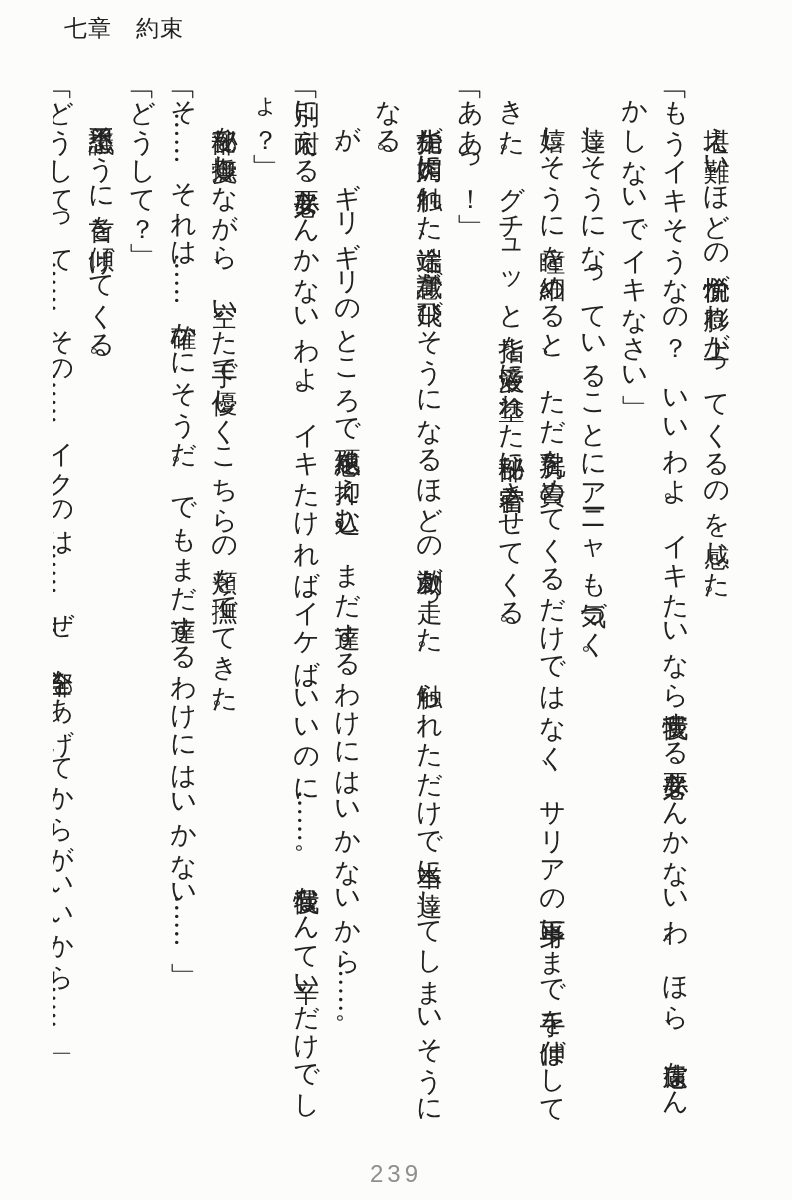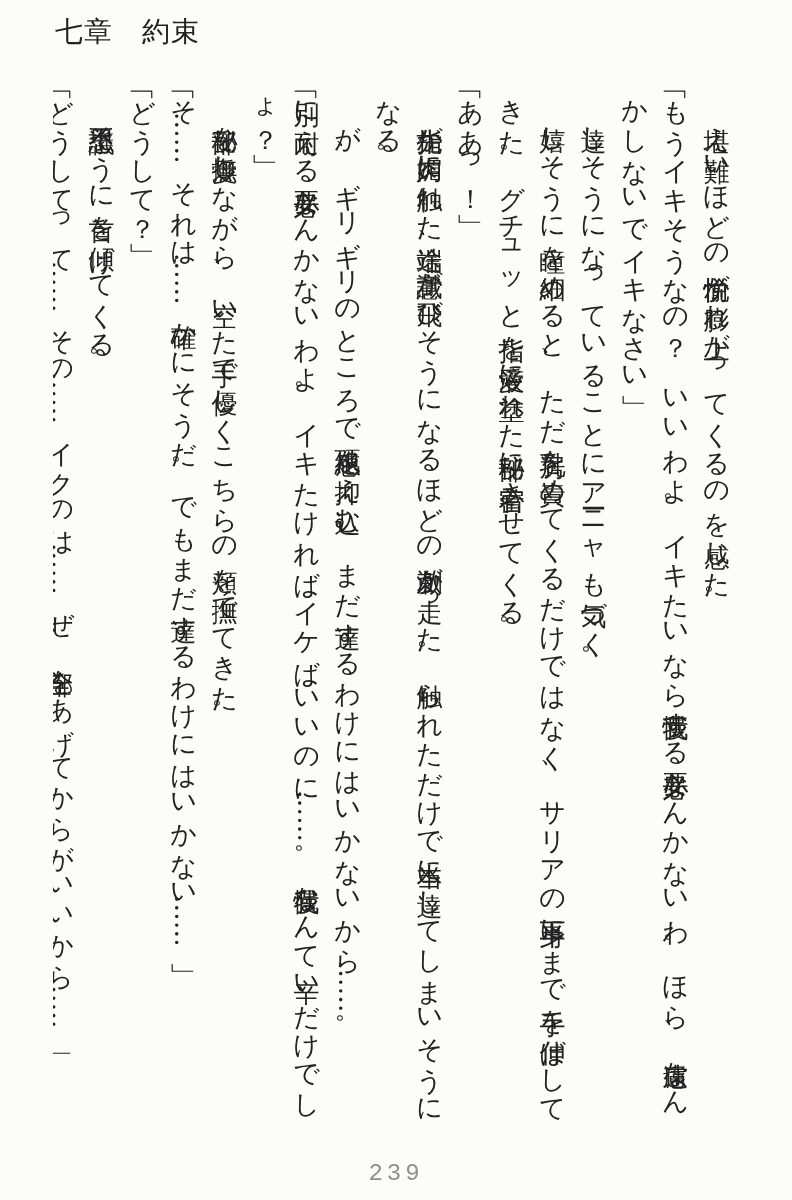--- a/index.html
+++ b/index.html
@@ -9,23 +9,23 @@
   body {
     width: 792px;
     height: 1200px;
     position: relative;
     background: var(--bg, #fcfcfb);
     overflow: hidden;
   }
   .running-head {
     position: absolute;
     top: 13px;
-    left: 55px;
+    left: 64px;
     font-family: Liberation Sans, sans-serif;
-    font-size: 28px;
+    font-size: 23px;
     color: var(--ink, #222);
     white-space: pre;
     letter-spacing: 1px;
   }
   .text-body {
     position: absolute;
     top: 82px;
     right: 55px;
     width: 684px;
     height: 1046px;
@@ -46,21 +46,21 @@
   }
   .text-body p.indent {
     text-indent: 1em;
   }
   .page-number {
     position: absolute;
     top: 1160px;
     left: 0;
     width: 100%;
     text-align: center;
-    font-family: Liberation Mono, monospace;
+    font-family: Liberation Sans, sans-serif;
     font-size: 24px;
     letter-spacing: 4px;
     color: var(--pagenum, #8f8f8f);
   }
 </style>
 </head>
 <body>
 
 <div class="running-head">七章　約束</div>
 

